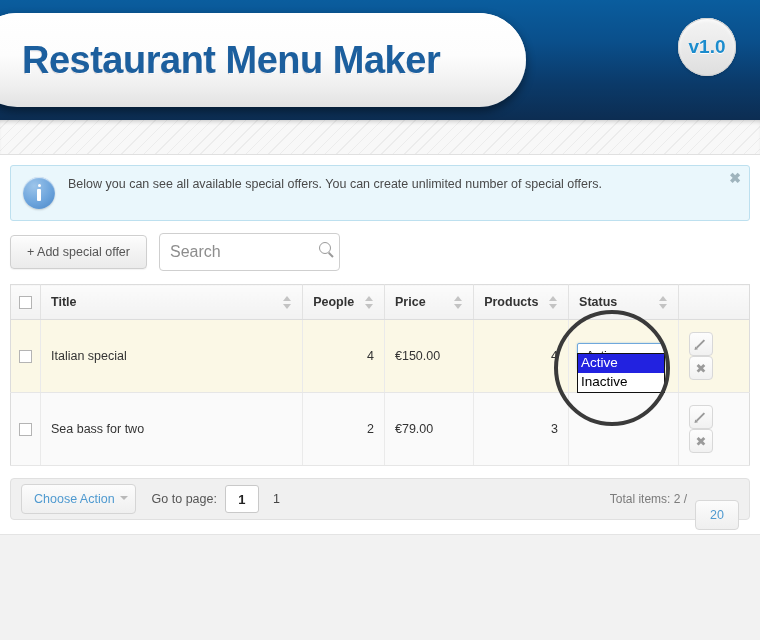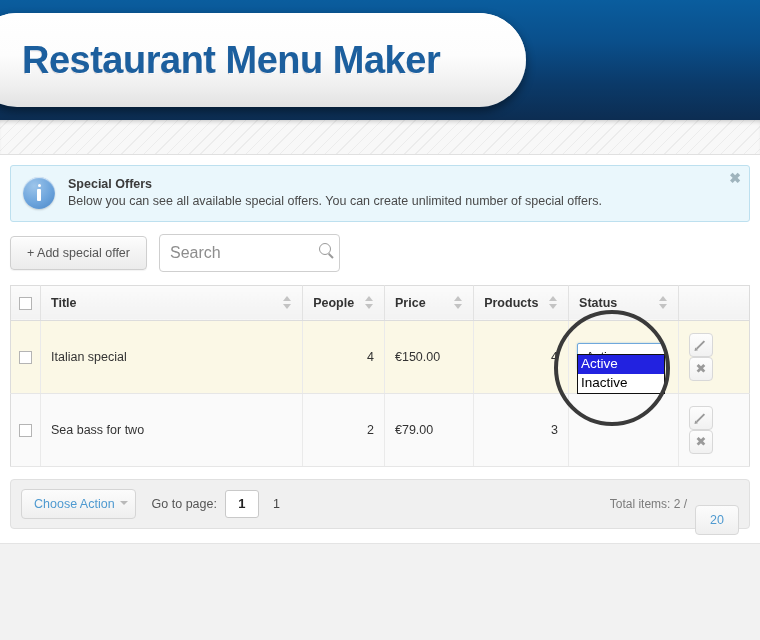--- a/index.html
+++ b/index.html
@@ -309,21 +309,21 @@
 
   
   .footer-bar {
     margin-top: 12px;
     background: #f0f0f0;
     border: 1px solid #e0e0e0;
     border-radius: 4px;
     padding: 8px 10px;
     display: flex;
     align-items: center;
-    height: 50px;
+    height: 42px;
   }
   .btn-action {
     background: linear-gradient(to bottom, #fcfcfc, #efefef);
     border: 1px solid #d5d5d5;
     border-radius: 4px;
     color: #4f9ad0;
     font-size: 12.5px;
     padding: 7px 20px 7px 12px;
     position: relative;
     cursor: pointer;
@@ -367,30 +367,30 @@
 </style>
 </head>
 <body>
 
 <div class="app">
 
   <div class="header">
     <div class="logo-pill">
       <div class="logo-title">Restaurant Menu Maker</div>
     </div>
+    <div class="version-badge">v1.0</div>
   </div>
 
   <div class="stripe-band"></div>
 
   <div class="content">
 
     <div class="info-box">
       <div class="info-icon"></div>
       <div class="info-text">
-        <div class="info-title">Special Offers</div>
         <div class="info-desc">Below you can see all available special offers. You can create unlimited number of special offers.</div>
       </div>
       <div class="info-close">✖</div>
     </div>
 
     <div class="toolbar">
       <button class="btn">+ Add special offer</button>
       <div class="search-wrap">
         <input class="search-input" type="text" placeholder="Search" style="">
         <span class="search-icon"></span>

